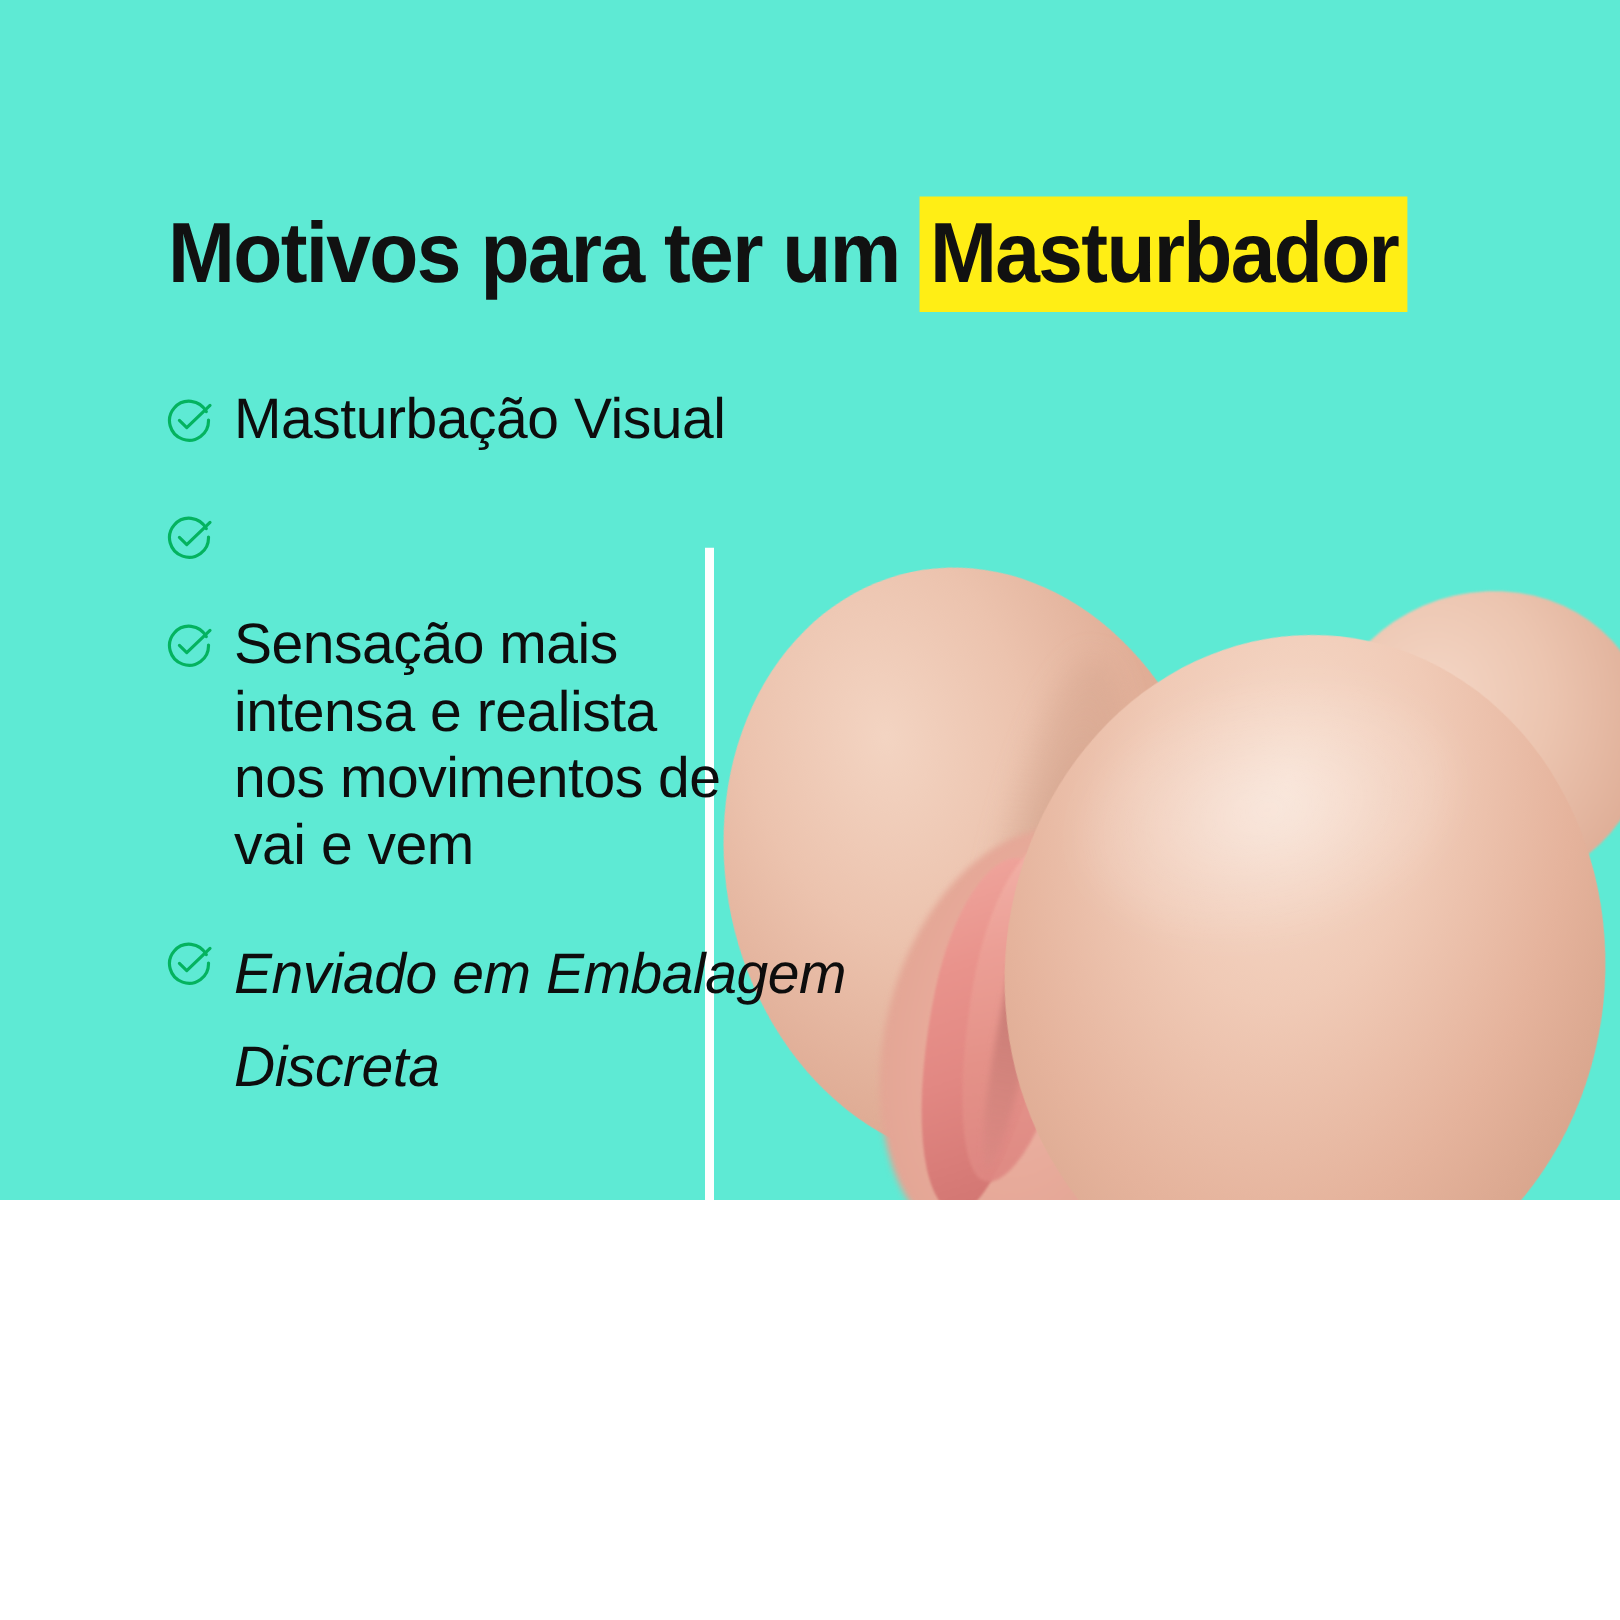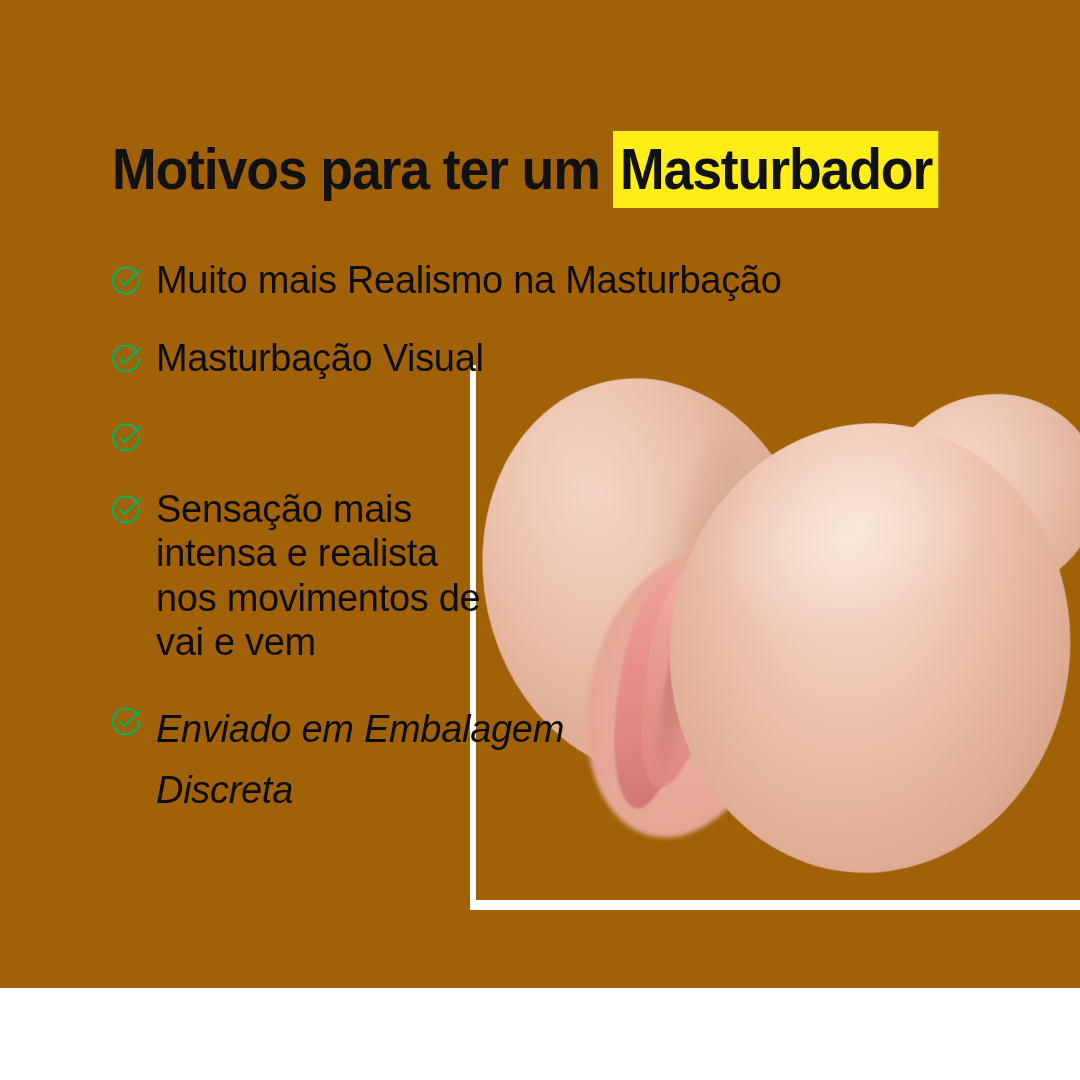--- a/index.html
+++ b/index.html
@@ -5,22 +5,22 @@
 <style>
   html, body {
     margin: 0;
     padding: 0;
     background: #ffffff;
   }
 
   #page {
     position: relative;
     width: 1080px;
-    height: 988px;
-    background: #a16207;
+    height: 800px;
+    background: #5eead4;
     overflow: hidden;
     font-family: "Liberation Sans", sans-serif;
   }
 
   
   #product-image {
     position: absolute;
     left: 470px;
     top: 365px;
     width: 620px;
@@ -227,29 +227,20 @@
     <div class="blob lobe-right"></div>
     <div class="blob highlight-sheen"></div>
     <div class="mask mask-bottom"></div>
     <div class="mask mask-left"></div>
   </div>
 
   <h1 id="headline"><span>Motivos para ter um </span><span class="hl">Masturbador</span></h1>
 
   <ul id="benefits" style="list-style:none;margin:0;padding:0;">
 
-    <li class="benefit">
-      <span class="check-wrap">
-        <svg class="check-icon" viewBox="0 0 32 32" fill="none" aria-hidden="true">
-          <path d="M27.5 10.4A13 13 0 1 0 29 16" stroke="#04B35F" stroke-width="2.1" stroke-linecap="round"></path>
-          <path d="M9.6 16.3l4.9 4.8L30 6.2" stroke="#04B35F" stroke-width="2.1" stroke-linecap="round" stroke-linejoin="round"></path>
-        </svg>
-      </span>
-      <span class="label">Muito mais Realismo na Masturbação</span>
-    </li>
 
     <li class="benefit">
       <span class="check-wrap">
         <svg class="check-icon" viewBox="0 0 32 32" fill="none" aria-hidden="true">
           <path d="M27.5 10.4A13 13 0 1 0 29 16" stroke="#04B35F" stroke-width="2.1" stroke-linecap="round"></path>
           <path d="M9.6 16.3l4.9 4.8L30 6.2" stroke="#04B35F" stroke-width="2.1" stroke-linecap="round" stroke-linejoin="round"></path>
         </svg>
       </span>
       <span class="label">Masturbação Visual</span>
     </li>

